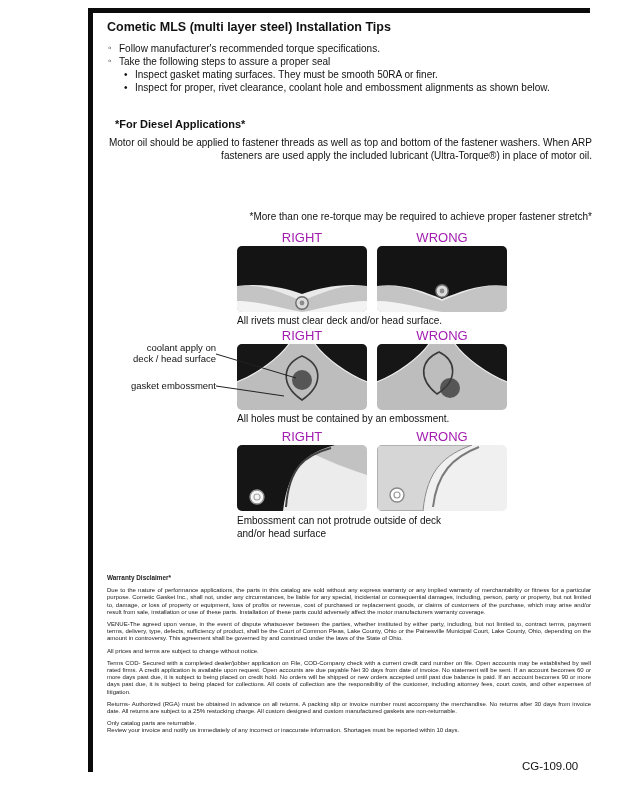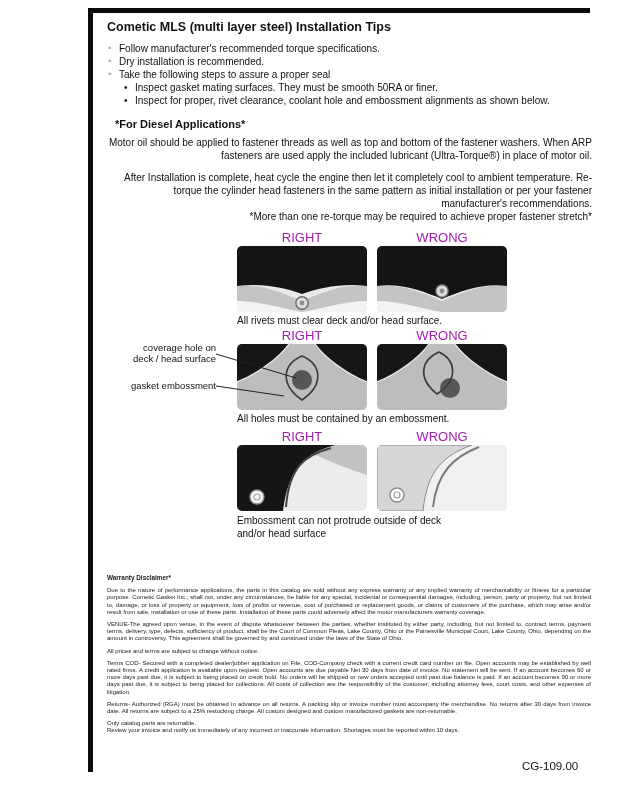--- a/index.html
+++ b/index.html
@@ -44,29 +44,27 @@
 <body>
 
 <div class="page">
   <div class="border-top"></div>
   <div class="border-left"></div>
 
   <div class="title">Cometic MLS (multi layer steel) Installation Tips</div>
 
   <div class="tips">
     <div class="tip">Follow manufacturer's recommended torque specifications.</div>
-    <div class="tip">Dry installation is recommended.</div>
     <div class="tip">Take the following steps to assure a proper seal</div>
     <div class="tip sub">Inspect gasket mating surfaces.  They must be smooth 50RA or finer.</div>
     <div class="tip sub">Inspect for proper, rivet clearance, coolant hole and embossment alignments as shown below.</div>
   </div>
 
   <div class="diesel-h">*For Diesel Applications*</div>
   <div class="para p1">Motor oil should be applied to fastener threads as well as top and bottom of the fastener washers. When ARP fasteners are used apply the included lubricant (Ultra-Torque®) in place of motor oil.</div>
-  <div class="para p2">After Installation is complete, heat cycle the engine then let it completely cool to ambient temperature. Re-torque the cylinder head fasteners in the same pattern as initial installation or per your fastener manufacturer's recommendations.</div>
   <div class="para note">*More than one re-torque may be required to achieve proper fastener stretch*</div>
 
   <div class="lbl" style="left:237px;top:230px;">RIGHT</div>
   <div class="lbl" style="left:377px;top:230px;">WRONG</div>
 
   <div class="fig" style="left:237px;top:246px;">
     <svg viewBox="0 0 130 66" preserveAspectRatio="none">
       <rect width="130" height="66" fill="#e9e9e9"></rect>
       <path d="M0,66 L0,40 C25,37 48,48 65,55 C82,48 105,37 130,40 L130,66 Z" fill="#c4c4c4"></path>
       <path d="M0,66 L0,55 C22,55 42,62 65,66 Z" fill="#f3f3f3"></path>
@@ -85,21 +83,21 @@
       <circle cx="65" cy="45" r="6.2" fill="#dcdcdc" stroke="#6a6a6a" stroke-width="1.4"></circle>
       <circle cx="65" cy="45" r="2.4" fill="#8c8c8c"></circle>
     </svg>
   </div>
   <div class="cap" style="top:315px;">All rivets must clear deck and/or head surface.</div>
 
   <div class="lbl" style="left:237px;top:328px;">RIGHT</div>
   <div class="lbl" style="left:377px;top:328px;">WRONG</div>
 
   <div class="callout" style="left:112px;top:342px;width:104px;">
-    <div>coverage hole on</div>
+    <div>coolant apply on</div>
     <div>deck / head surface</div>
   </div>
   <div class="callout" style="left:104px;top:380px;width:112px;">gasket embossment</div>
 
   <svg class="connector" viewBox="0 0 90 52">
     <line x1="2" y1="4" x2="82" y2="28" stroke="#222" stroke-width="1"></line>
     <line x1="2" y1="36" x2="70" y2="46" stroke="#222" stroke-width="1"></line>
   </svg>
 
   <div class="fig" style="left:237px;top:344px;">

